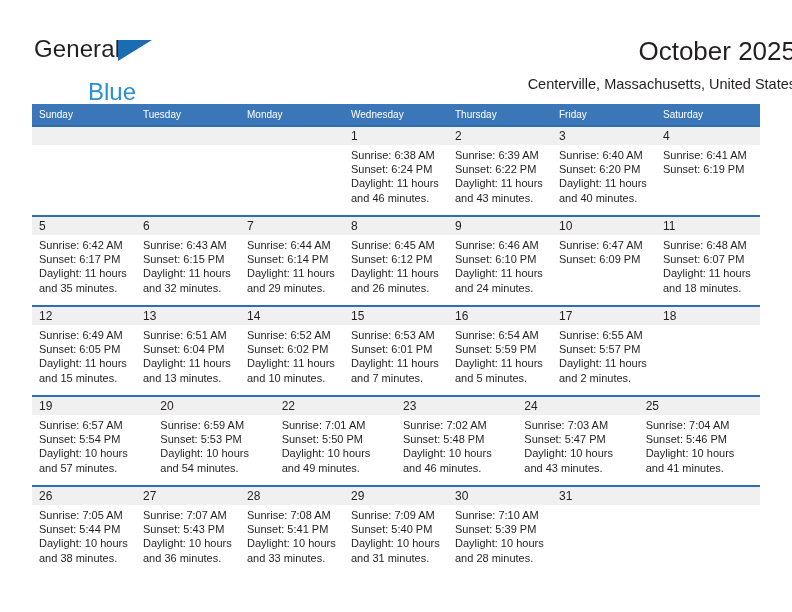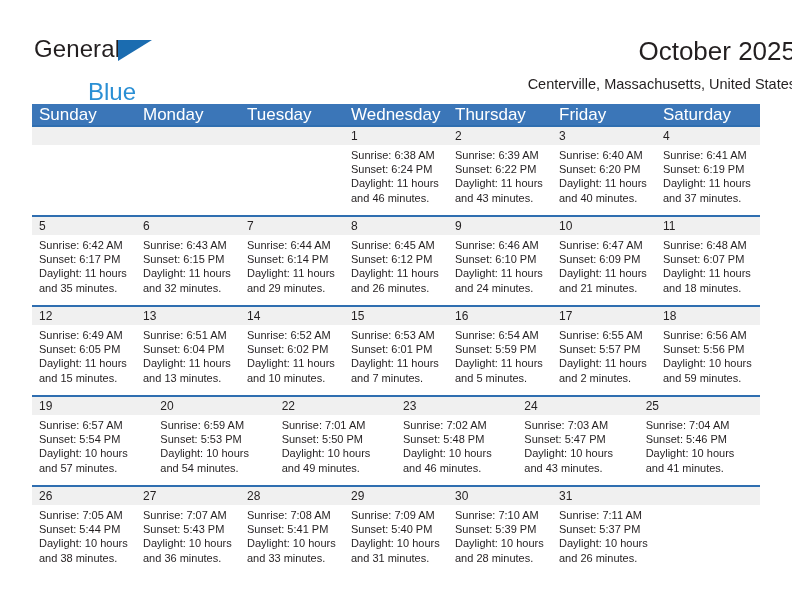--- a/index.html
+++ b/index.html
@@ -94,21 +94,21 @@
     width: 728px;
   }
   .dow-row {
     display: flex;
     background: #3b76b8;
     height: 21px;
   }
   .dow {
     flex: 1 1 0;
     color: #ffffff;
-    font-size: 17px;
+    font-size: 10px;
     line-height: 21px;
     padding-left: 7px;
     box-sizing: border-box;
     white-space: nowrap;
   }
   .week {
     position: relative;
     display: flex;
     height: 90px;
     border-top: 2px solid #2f6eb0;
@@ -154,22 +154,22 @@
     </div>
 
     <div class="title">October 2025</div>
     <div class="subtitle">Centerville, Massachusetts, United States</div>
   </div>
 
   <div class="calendar">
 
     <div class="dow-row">
       <div class="dow">Sunday</div>
+      <div class="dow">Tuesday</div>
       <div class="dow">Monday</div>
-      <div class="dow">Tuesday</div>
       <div class="dow">Wednesday</div>
       <div class="dow">Thursday</div>
       <div class="dow">Friday</div>
       <div class="dow">Saturday</div>
     </div>
 
     <div id="weeks-container">
         <div class="week first">
           <div class="daycell">
             <div class="datebar">
@@ -216,21 +216,20 @@
               <div class="dl">Daylight: 11 hours and 40 minutes.</div>
             </div>
           </div>
           <div class="daycell">
             <div class="datebar">
               <div class="datenum">4</div>
             </div>
             <div class="info">
               <div>Sunrise: 6:41 AM</div>
               <div>Sunset: 6:19 PM</div>
-              <div class="dl">Daylight: 11 hours and 37 minutes.</div>
             </div>
           </div>
         </div>
         <div class="week">
           <div class="daycell">
             <div class="datebar">
               <div class="datenum">5</div>
             </div>
             <div class="info">
               <div>Sunrise: 6:42 AM</div>
@@ -278,21 +277,20 @@
               <div class="dl">Daylight: 11 hours and 24 minutes.</div>
             </div>
           </div>
           <div class="daycell">
             <div class="datebar">
               <div class="datenum">10</div>
             </div>
             <div class="info">
               <div>Sunrise: 6:47 AM</div>
               <div>Sunset: 6:09 PM</div>
-              <div class="dl">Daylight: 11 hours and 21 minutes.</div>
             </div>
           </div>
           <div class="daycell">
             <div class="datebar">
               <div class="datenum">11</div>
             </div>
             <div class="info">
               <div>Sunrise: 6:48 AM</div>
               <div>Sunset: 6:07 PM</div>
               <div class="dl">Daylight: 11 hours and 18 minutes.</div>
@@ -357,25 +355,20 @@
             <div class="info">
               <div>Sunrise: 6:55 AM</div>
               <div>Sunset: 5:57 PM</div>
               <div class="dl">Daylight: 11 hours and 2 minutes.</div>
             </div>
           </div>
           <div class="daycell">
             <div class="datebar">
               <div class="datenum">18</div>
             </div>
-            <div class="info">
-              <div>Sunrise: 6:56 AM</div>
-              <div>Sunset: 5:56 PM</div>
-              <div class="dl">Daylight: 10 hours and 59 minutes.</div>
-            </div>
           </div>
         </div>
         <div class="week">
           <div class="daycell">
             <div class="datebar">
               <div class="datenum">19</div>
             </div>
             <div class="info">
               <div>Sunrise: 6:57 AM</div>
               <div>Sunset: 5:54 PM</div>
@@ -481,25 +474,20 @@
             <div class="info">
               <div>Sunrise: 7:10 AM</div>
               <div>Sunset: 5:39 PM</div>
               <div class="dl">Daylight: 10 hours and 28 minutes.</div>
             </div>
           </div>
           <div class="daycell">
             <div class="datebar">
               <div class="datenum">31</div>
             </div>
-            <div class="info">
-              <div>Sunrise: 7:11 AM</div>
-              <div>Sunset: 5:37 PM</div>
-              <div class="dl">Daylight: 10 hours and 26 minutes.</div>
-            </div>
           </div>
           <div class="daycell">
             <div class="datebar">
               <div class="datenum"></div>
             </div>
           </div>
         </div>
       </div>
 
   </div>

